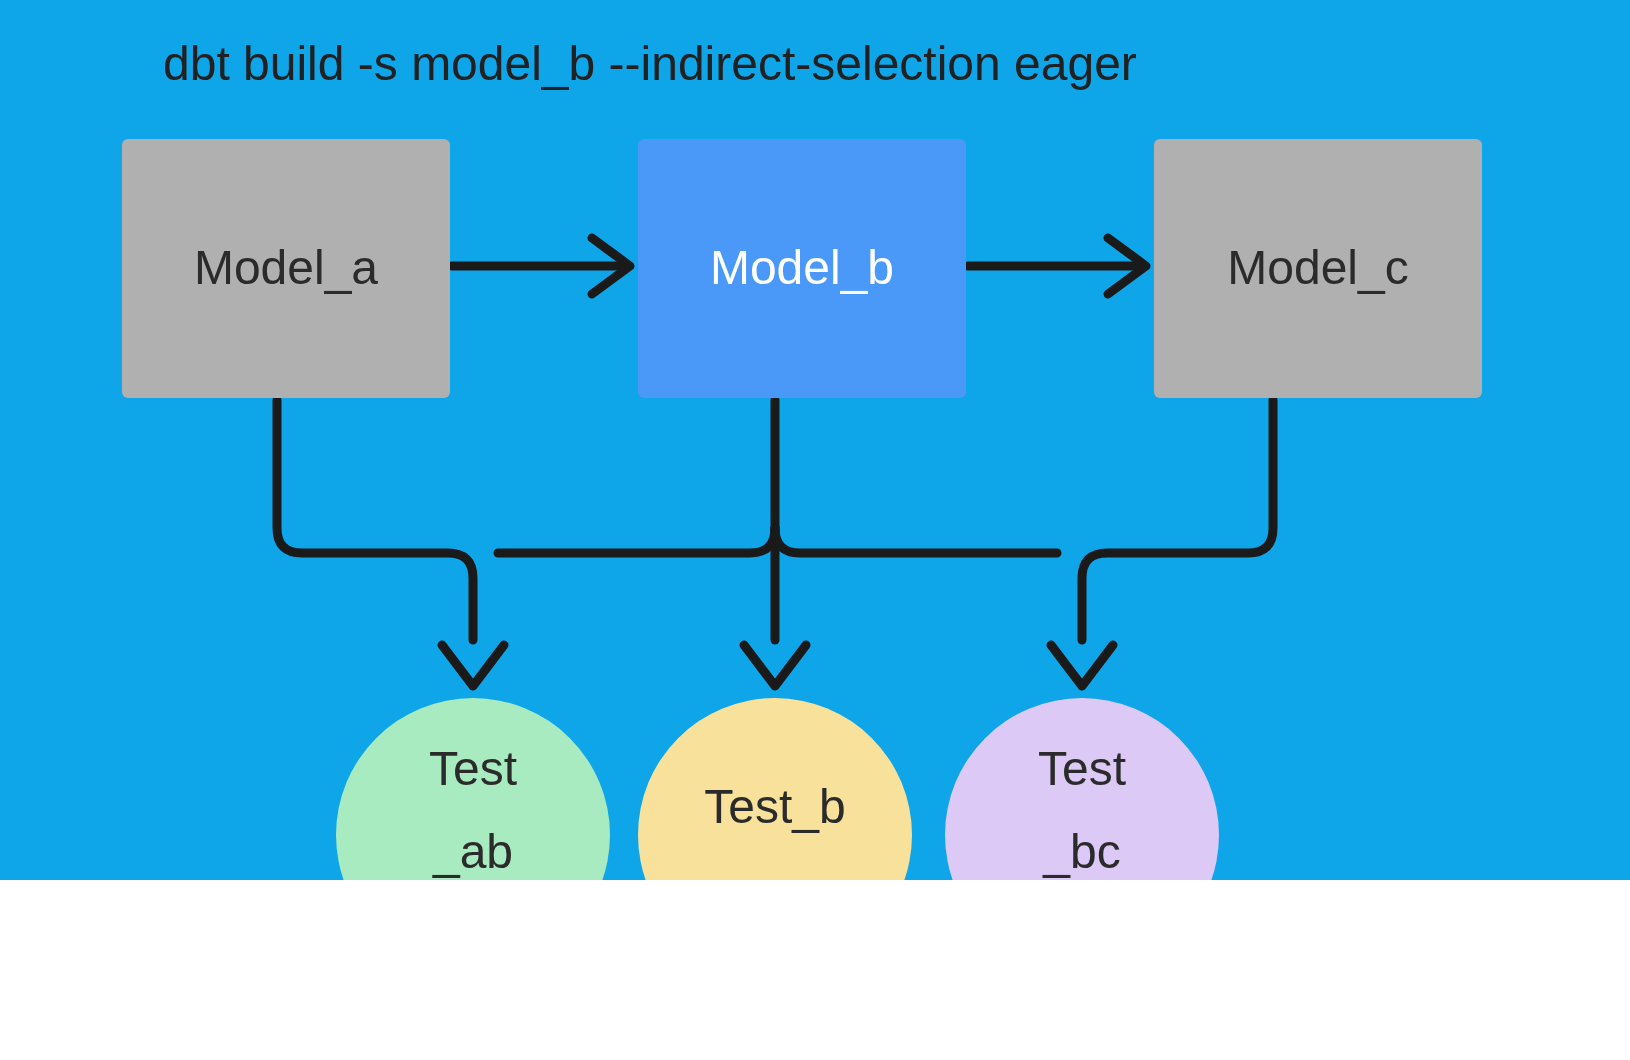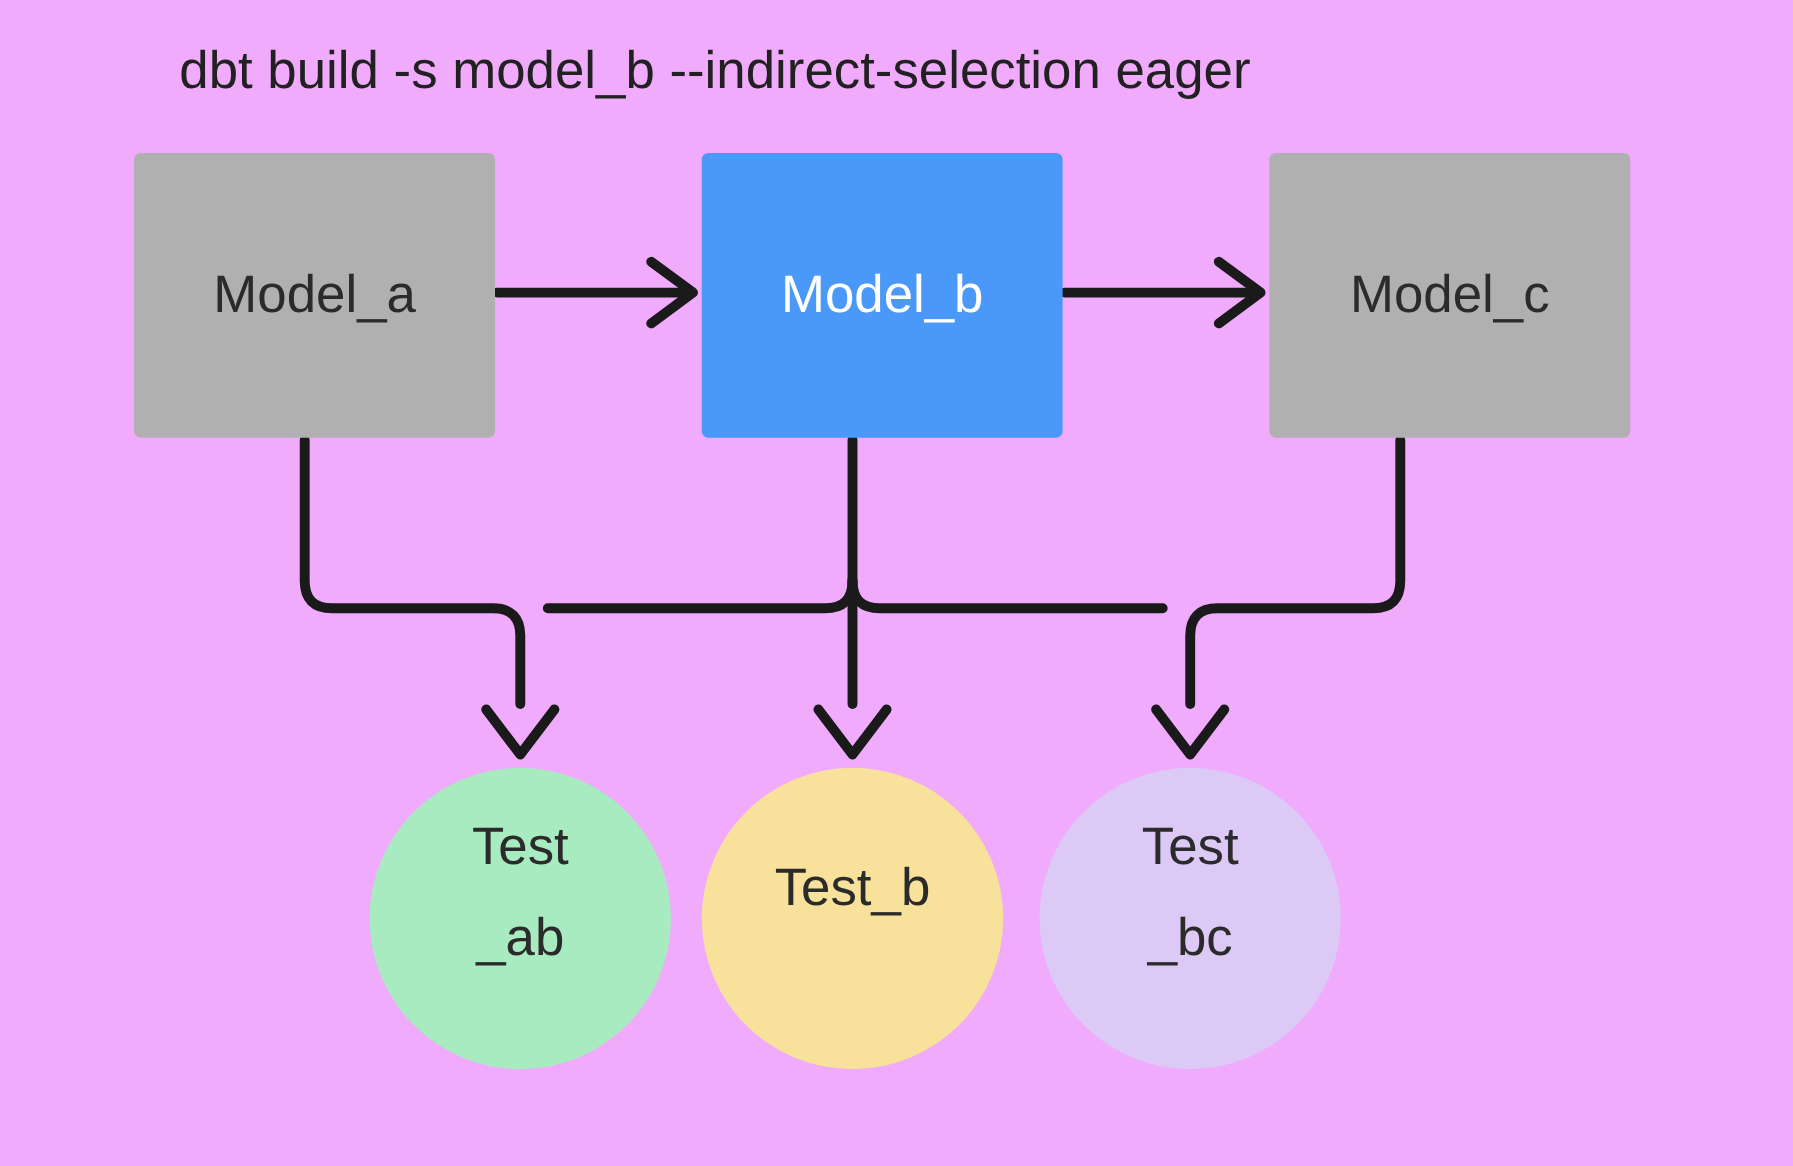--- a/index.html
+++ b/index.html
@@ -7,22 +7,22 @@
     margin: 0;
     padding: 0;
     background: #ffffff;
   }
   body {
     font-family: "Liberation Sans", sans-serif;
   }
   #canvas {
     position: relative;
     width: 1630px;
-    height: 1060px;
-    background: #f0abfc;
+    height: 880px;
+    background: #0ea5e9;
     overflow: hidden;
   }
   #diagram-svg {
     position: absolute;
     left: 0;
     top: 0;
     width: 1630px;
     height: 1060px;
     display: block;
   }

